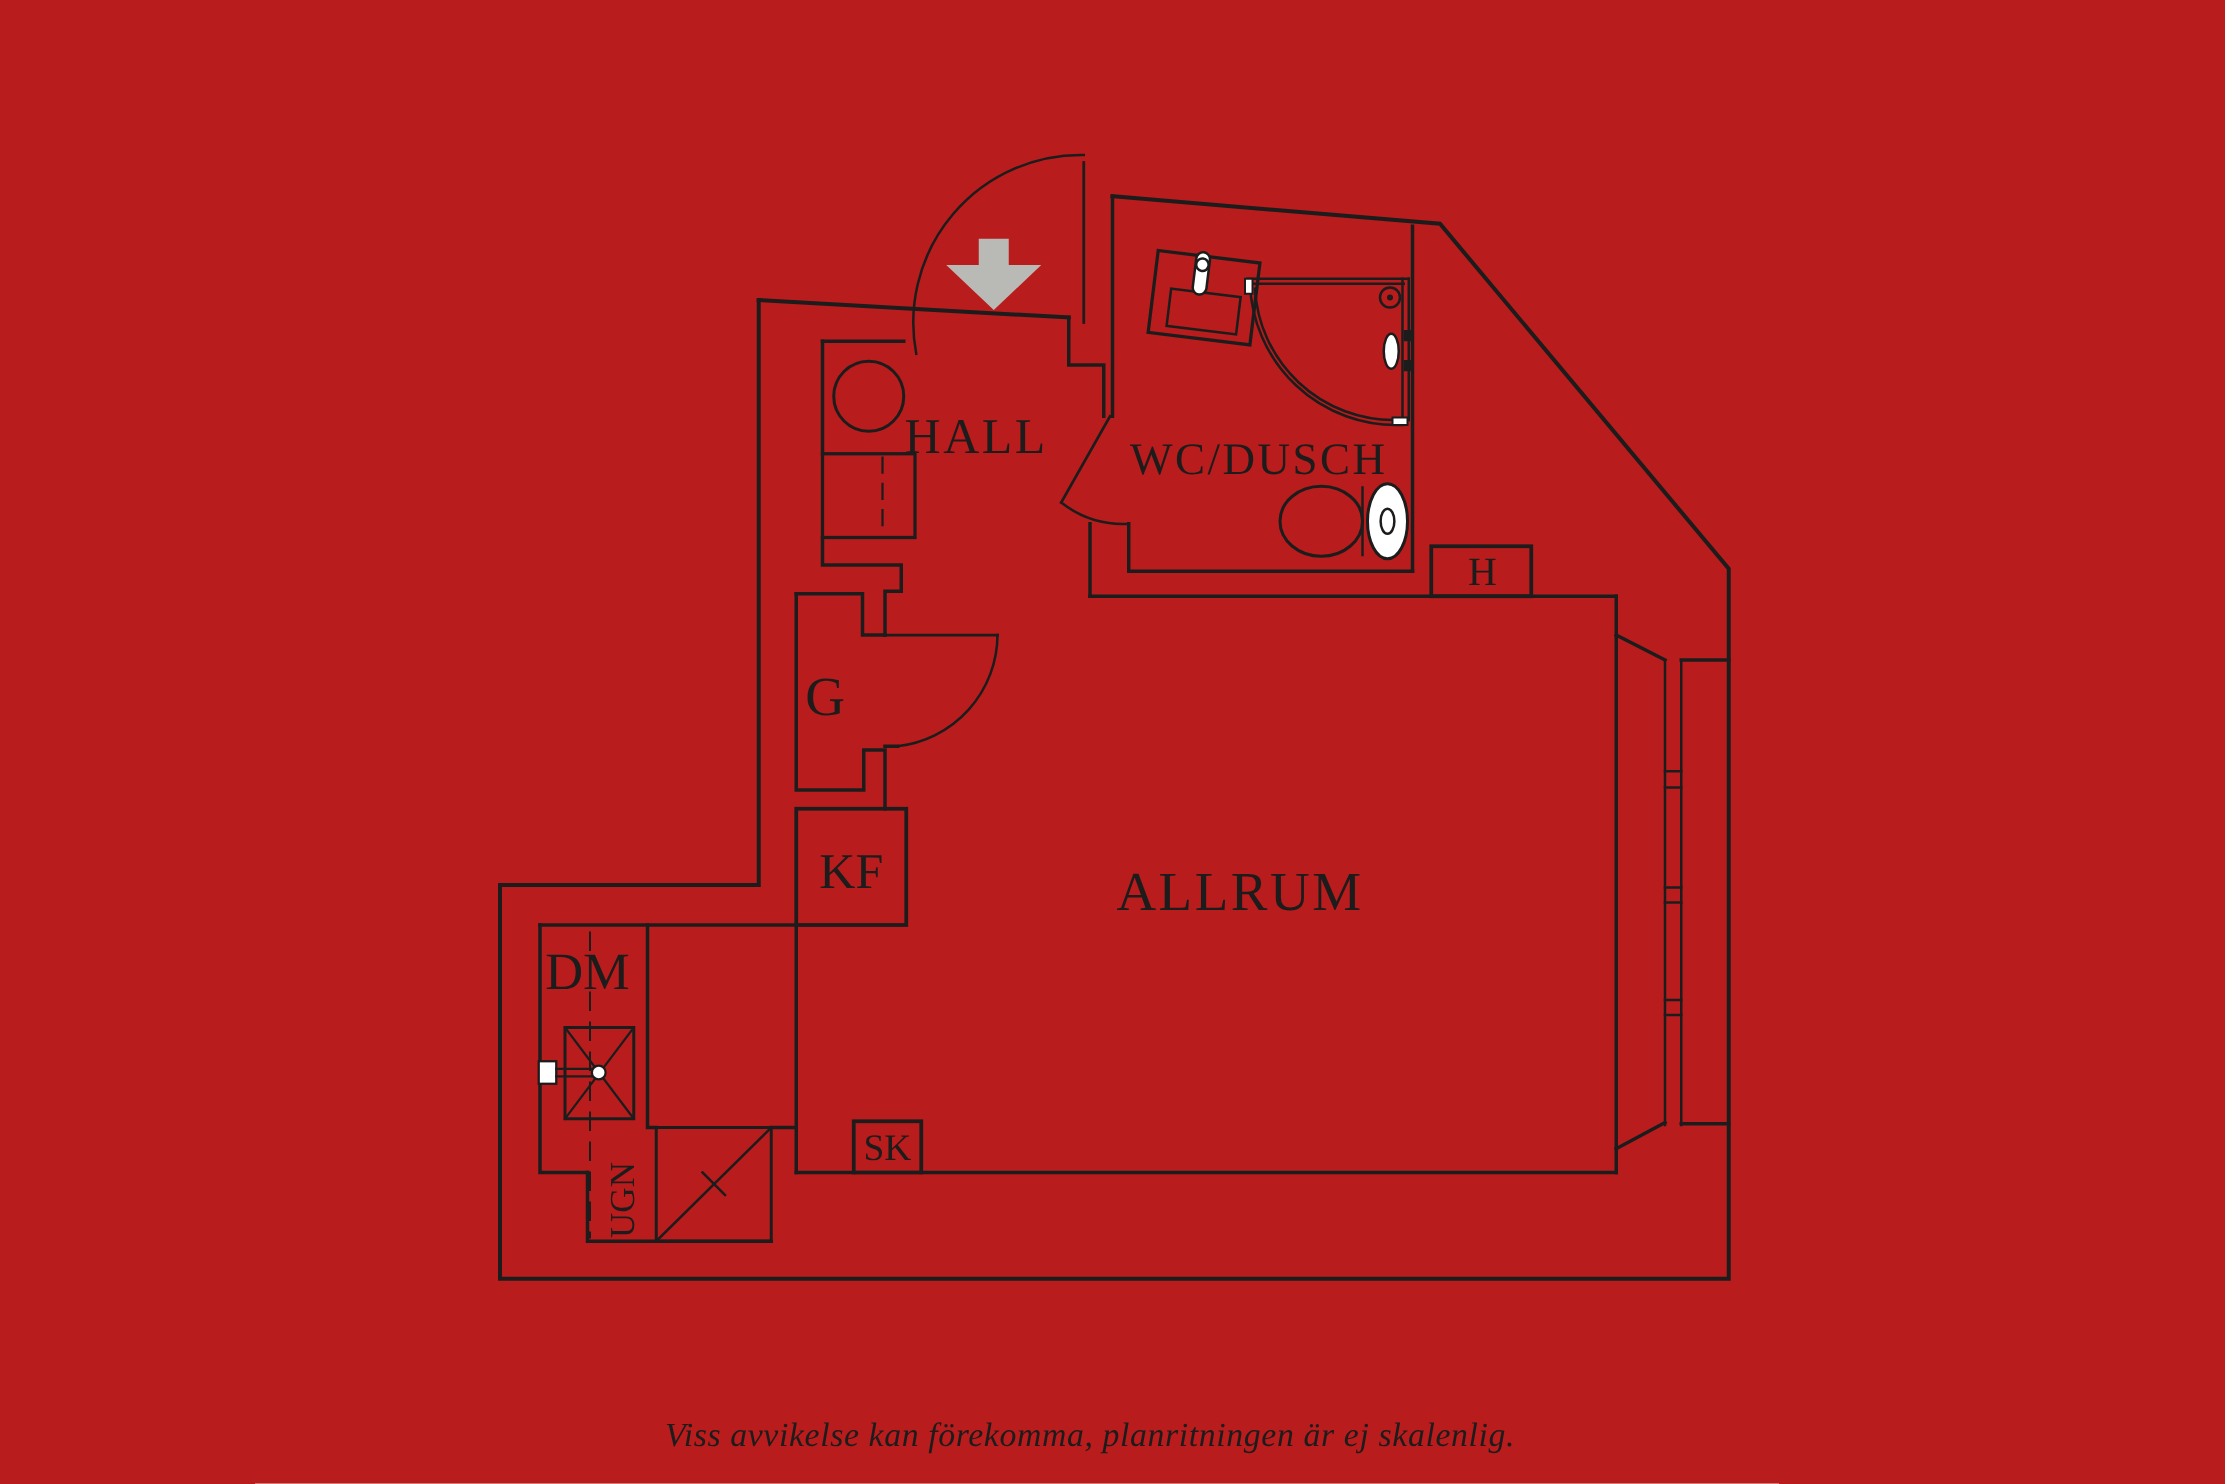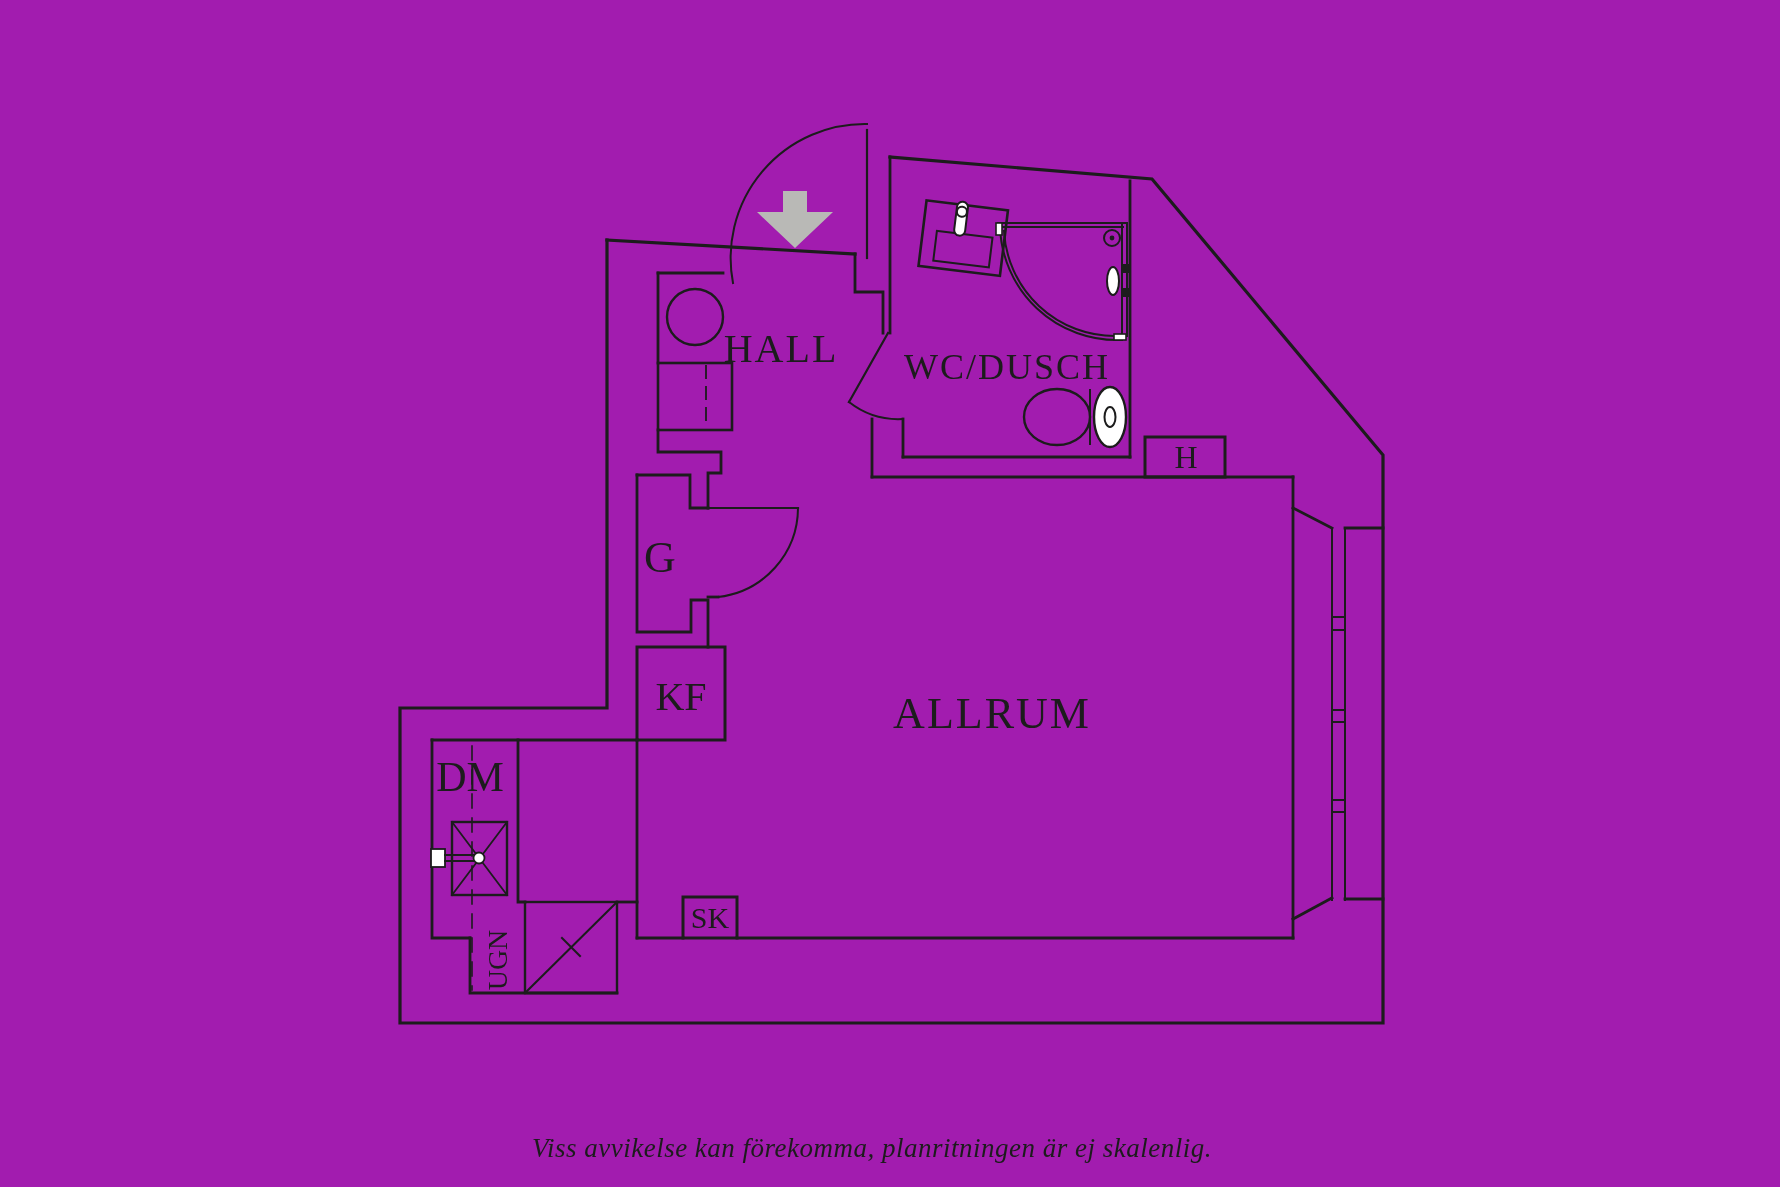--- a/index.html
+++ b/index.html
@@ -1,17 +1,17 @@
 <!DOCTYPE html>
 <html><head>
 <meta charset="utf-8">
 <style>
   html,body{margin:0;padding:0;background:#ffffff;}
   .page{
-    width:1780px;height:1187px;position:relative;background:#a21caf;
+    width:1780px;height:1187px;position:relative;background:#b91c1c;
     font-family:"Liberation Serif","DejaVu Serif",serif;overflow:hidden;
   }
   svg text{
     font-family:"Liberation Serif","DejaVu Serif",serif;
     fill:#1c1c1c;
   }
   .room-label{letter-spacing:2px;}
   .disclaimer{font-style:italic;letter-spacing:0.5px;}
 </style>
 </head>

